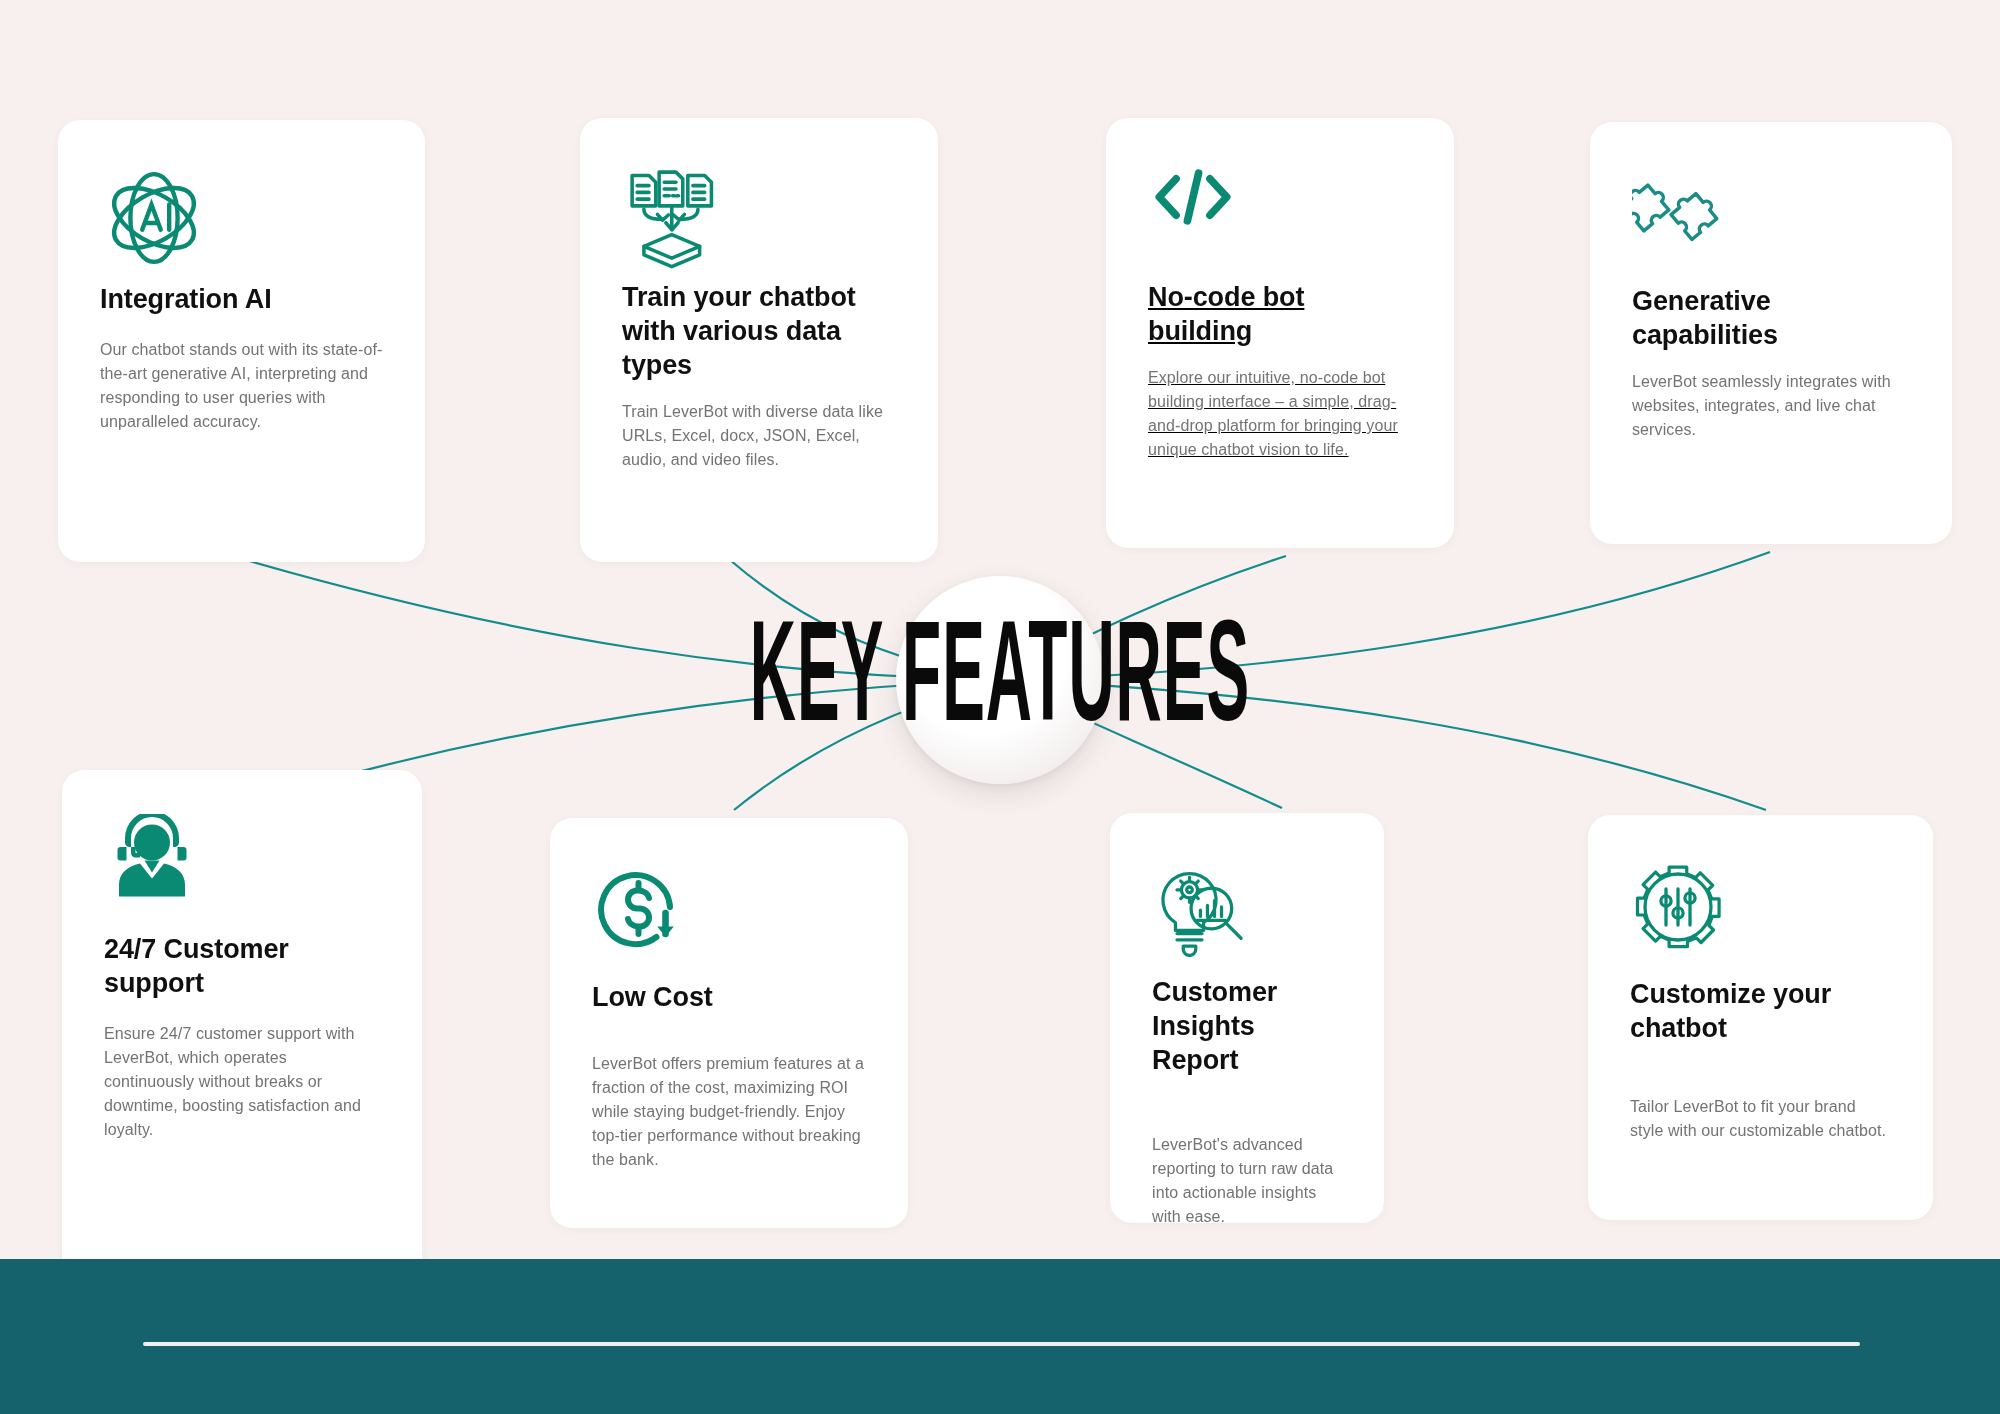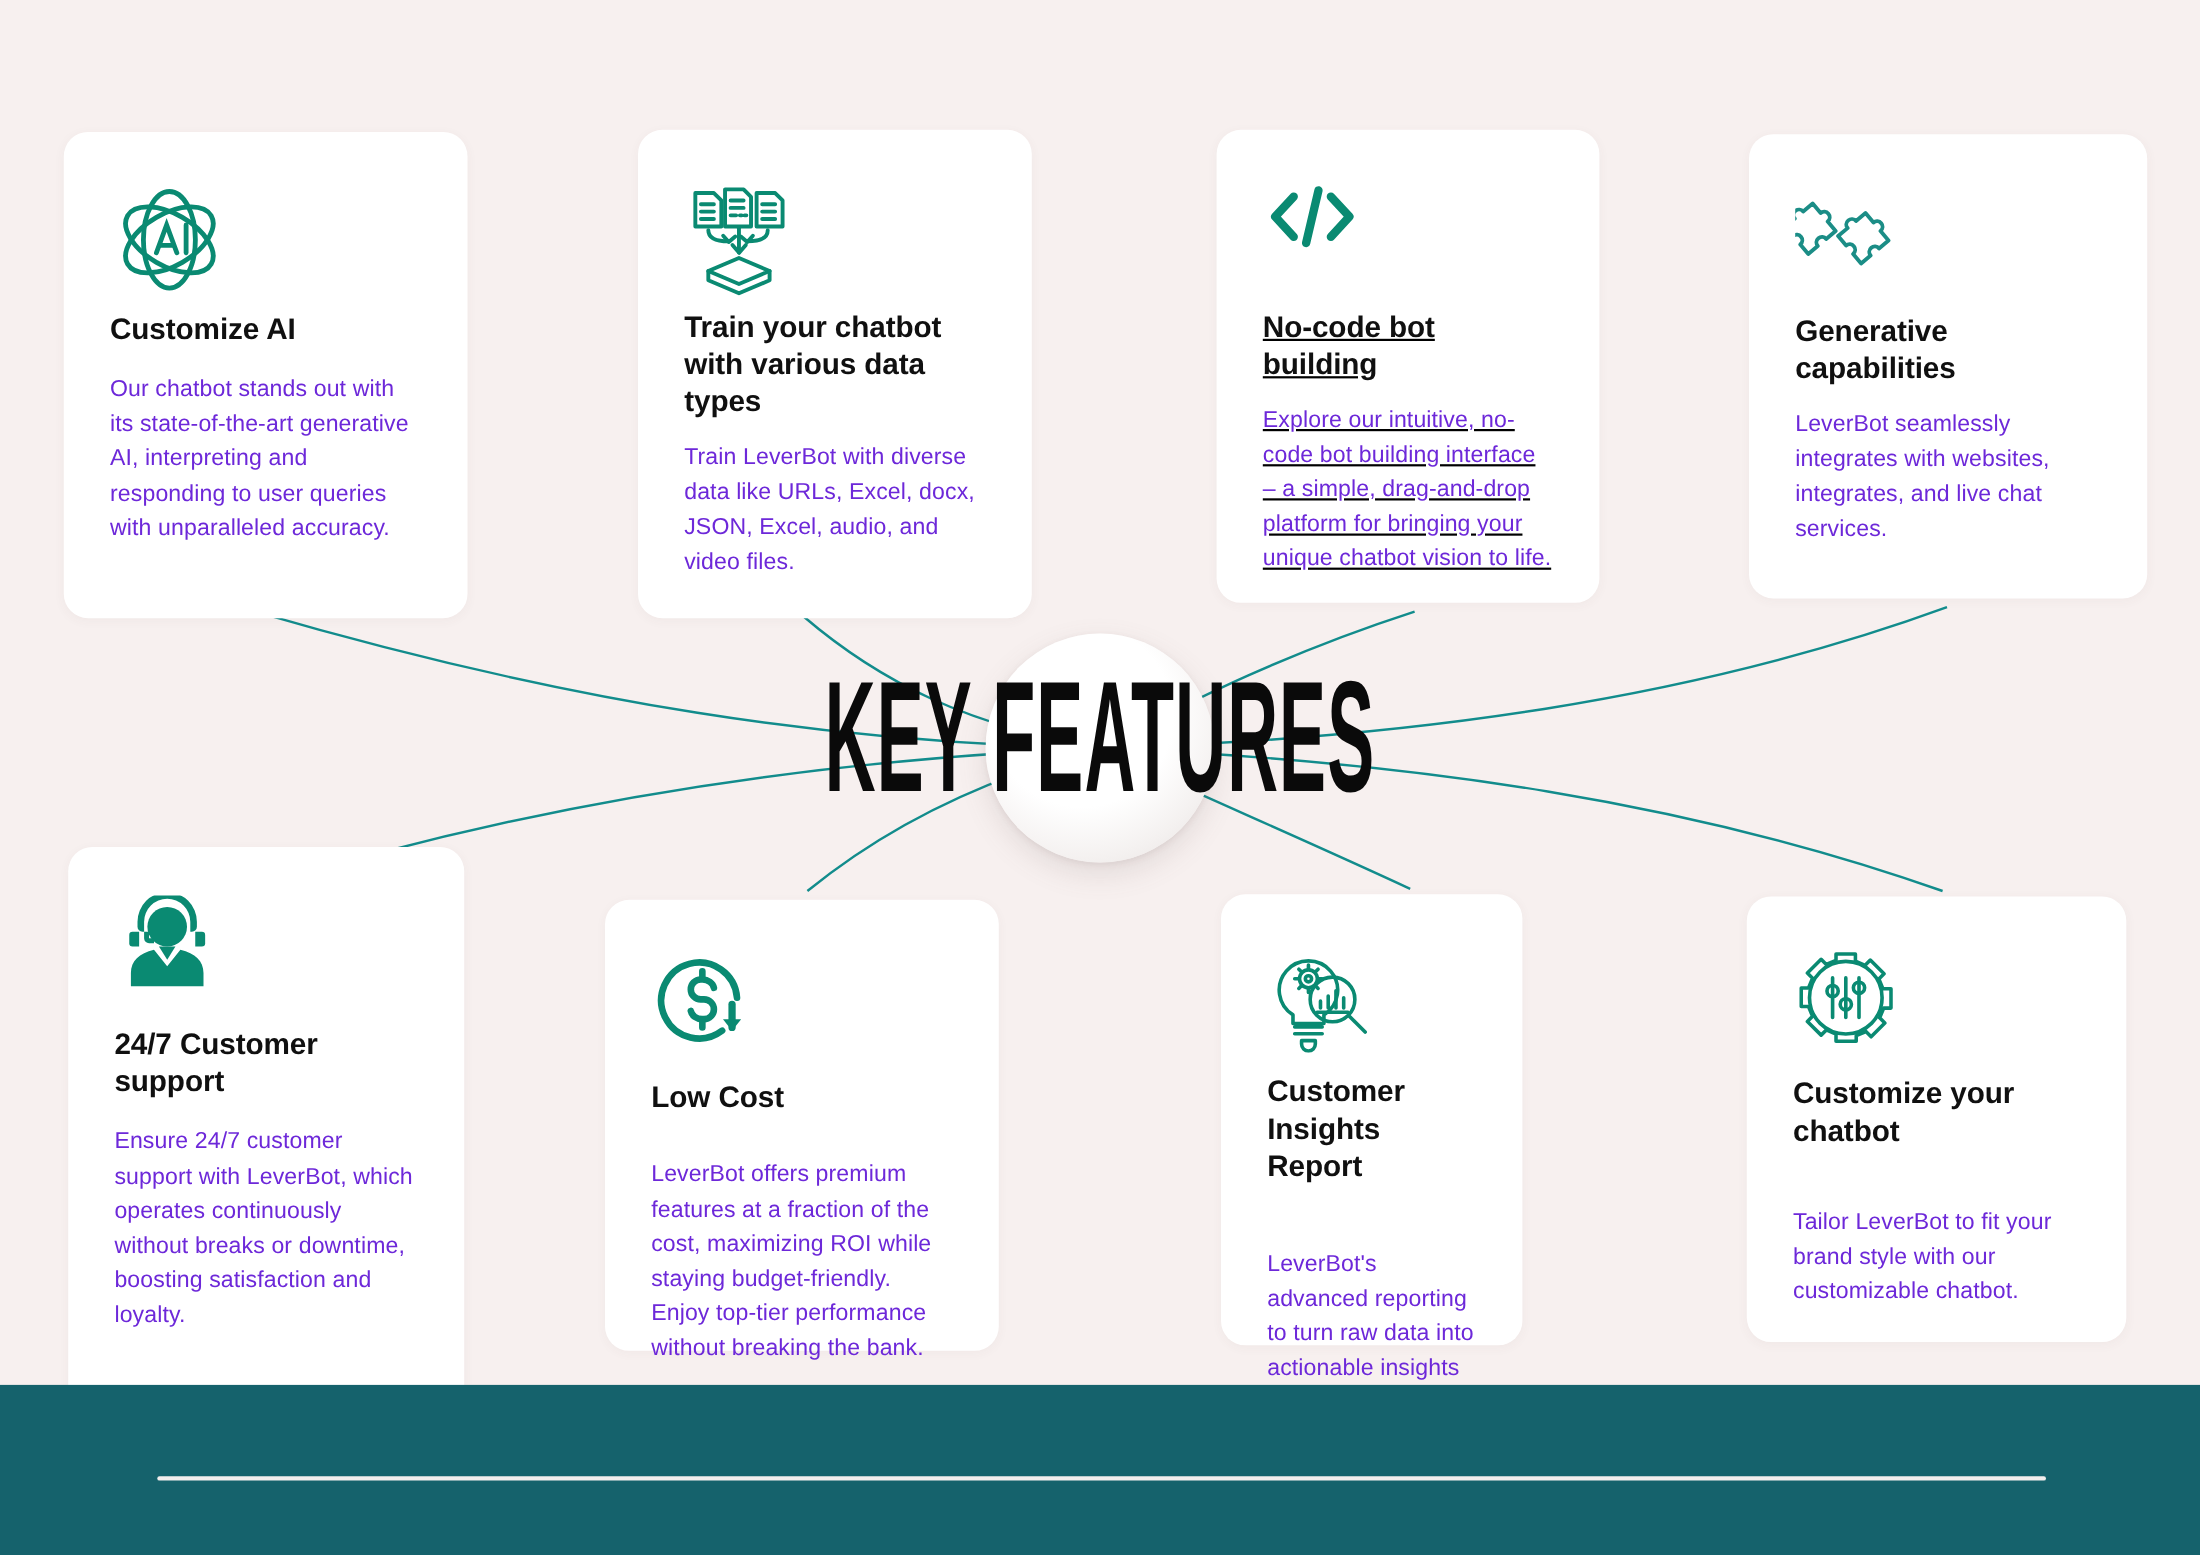--- a/index.html
+++ b/index.html
@@ -50,23 +50,23 @@
   .card-icon svg { display:block; }
   .card-title {
     font-size:27px;
     font-weight:700;
     color:#101010;
     line-height:1.26;
     letter-spacing:-0.1px;
   }
   .card-desc {
     margin-top:22px;
-    font-size:21px;
+    font-size:16px;
     line-height:1.50;
-    color:#6d28d9;
+    color:#737373;
     letter-spacing:0.1px;
   }
 
   
   #card-1 { left:58px;   top:120px;  width:367px; height:442px; }
   #card-2 { left:580px;  top:118px;  width:358px; height:444px; }
   #card-3 { left:1106px; top:118px;  width:348px; height:430px;text-decoration:underline; }
   #card-4 { left:1590px; top:122px;  width:362px; height:422px; }
 
   
@@ -128,21 +128,21 @@
     <span class="card-icon">
       <svg width="108" height="108" viewBox="0 0 64 64" fill="none" stroke="#0A8A72" stroke-width="2.6" stroke-linecap="round">
         <ellipse cx="32" cy="32" rx="26" ry="14" transform="rotate(30 32 32)"></ellipse>
         <ellipse cx="32" cy="32" rx="26" ry="14" transform="rotate(90 32 32)"></ellipse>
         <ellipse cx="32" cy="32" rx="26" ry="14" transform="rotate(150 32 32)"></ellipse>
         <path d="M25 39 l5.5 -15 l5.5 15"></path>
         <path d="M27 35 h7"></path>
         <path d="M41 24 v15"></path>
       </svg>
     </span>
-    <div class="card-title">Customize AI</div>
+    <div class="card-title">Integration AI</div>
     <div class="card-desc">Our chatbot stands out with its state-of-the-art generative AI, interpreting and responding to user queries with unparalleled accuracy.</div>
   </div>
 
   <div class="card" id="card-2">
     <span class="card-icon">
       <svg width="108" height="108" viewBox="0 0 64 64" fill="none" stroke="#0A8A72" stroke-width="2.1" stroke-linecap="round" stroke-linejoin="round">
         <path d="M6 8 h10 l4 4 v14 H6 z"></path>
         <path d="M9 14 h7 M9 18 h7 M9 22 h7"></path>
         <path d="M22 6 h10 l4 4 v16 H22 z"></path>
         <path d="M25 12 h7 M25 16 h7 M25 20 h3 M30 20 h1 M32.5 20 h1"></path>

